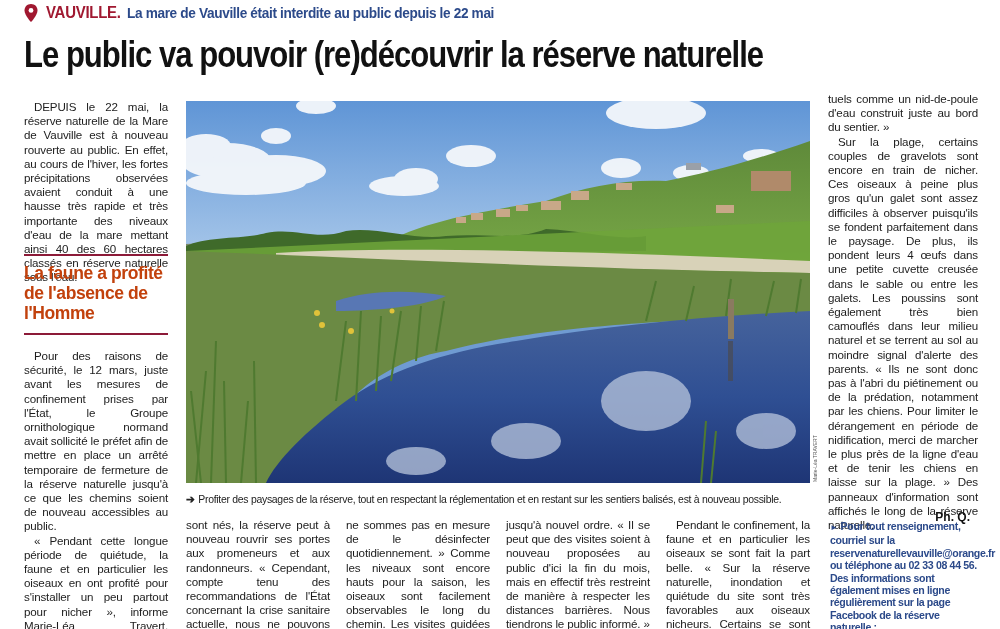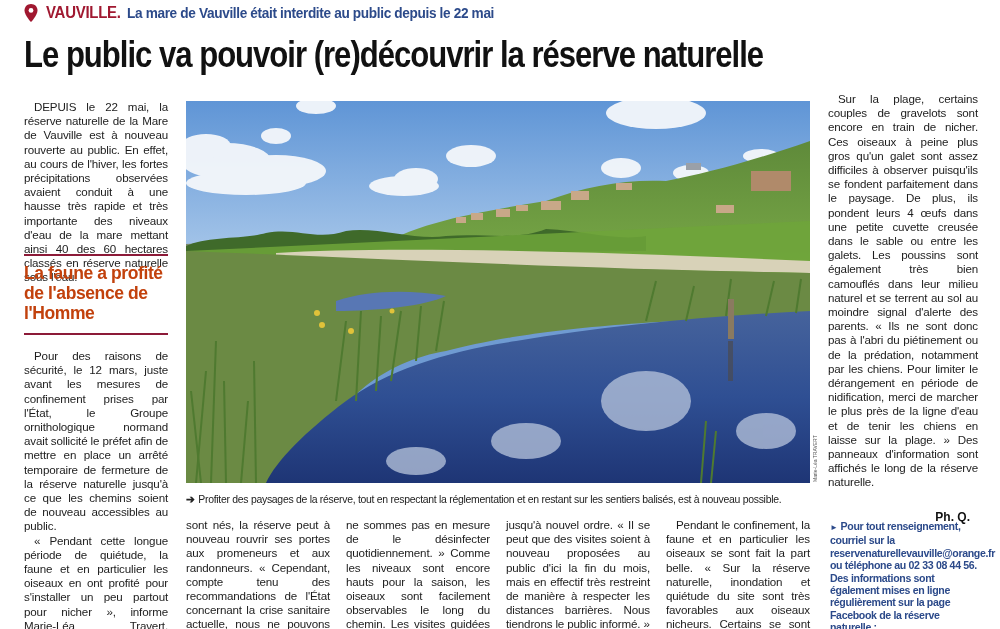--- a/index.html
+++ b/index.html
@@ -187,19 +187,20 @@
   <p class="noindent">ne sommes pas en mesure de le désinfecter quotidiennement. » Comme les niveaux sont encore hauts pour la saison, les oiseaux sont facilement observables le long du chemin. Les visites guidées sont également suspendues</p>
 </div>
 <div class="col col-b3">
   <p class="noindent">jusqu'à nouvel ordre. « Il se peut que des visites soient à nouveau proposées au public d'ici la fin du mois, mais en effectif très restreint de manière à respecter les distances barrières. Nous tiendrons le public informé. »</p>
 </div>
 <div class="col col-b4">
   <p>Pendant le confinement, la faune et en particulier les oiseaux se sont fait la part belle. « Sur la réserve naturelle, inondation et quiétude du site sont très favorables aux oiseaux nicheurs. Certains se sont même installés à des endroits inhabi-</p>
 </div>
 
 <div class="col col-right">
+  <p class="noindent">tuels comme un nid-de-poule d'eau construit juste au bord du sentier. »</p>
   <p>Sur la plage, certains couples de gravelots sont encore en train de nicher. Ces oiseaux à peine plus gros qu'un galet sont assez difficiles à observer puisqu'ils se fondent parfaitement dans le paysage. De plus, ils pondent leurs 4 œufs dans une petite cuvette creusée dans le sable ou entre les galets. Les poussins sont également très bien camouflés dans leur milieu naturel et se terrent au sol au moindre signal d'alerte des parents. « Ils ne sont donc pas à l'abri du piétinement ou de la prédation, notamment par les chiens. Pour limiter le dérangement en période de nidification, merci de marcher le plus près de la ligne d'eau et de tenir les chiens en laisse sur la plage. » Des panneaux d'information sont affichés le long de la réserve naturelle.</p>
 </div>
 <div class="signature">Ph. Q.</div>
 
 <div class="infobox">
   <span class="info-arrow">►</span><span>Pour tout renseignement, courriel sur la reservenaturellevauville@orange.fr ou téléphone au 02 33 08 44 56. Des informations sont également mises en ligne régulièrement sur la page Facebook de la réserve naturelle : www.facebook.com/RNN.Mare.Vauville</span>
 </div>
 
 </body></html>

